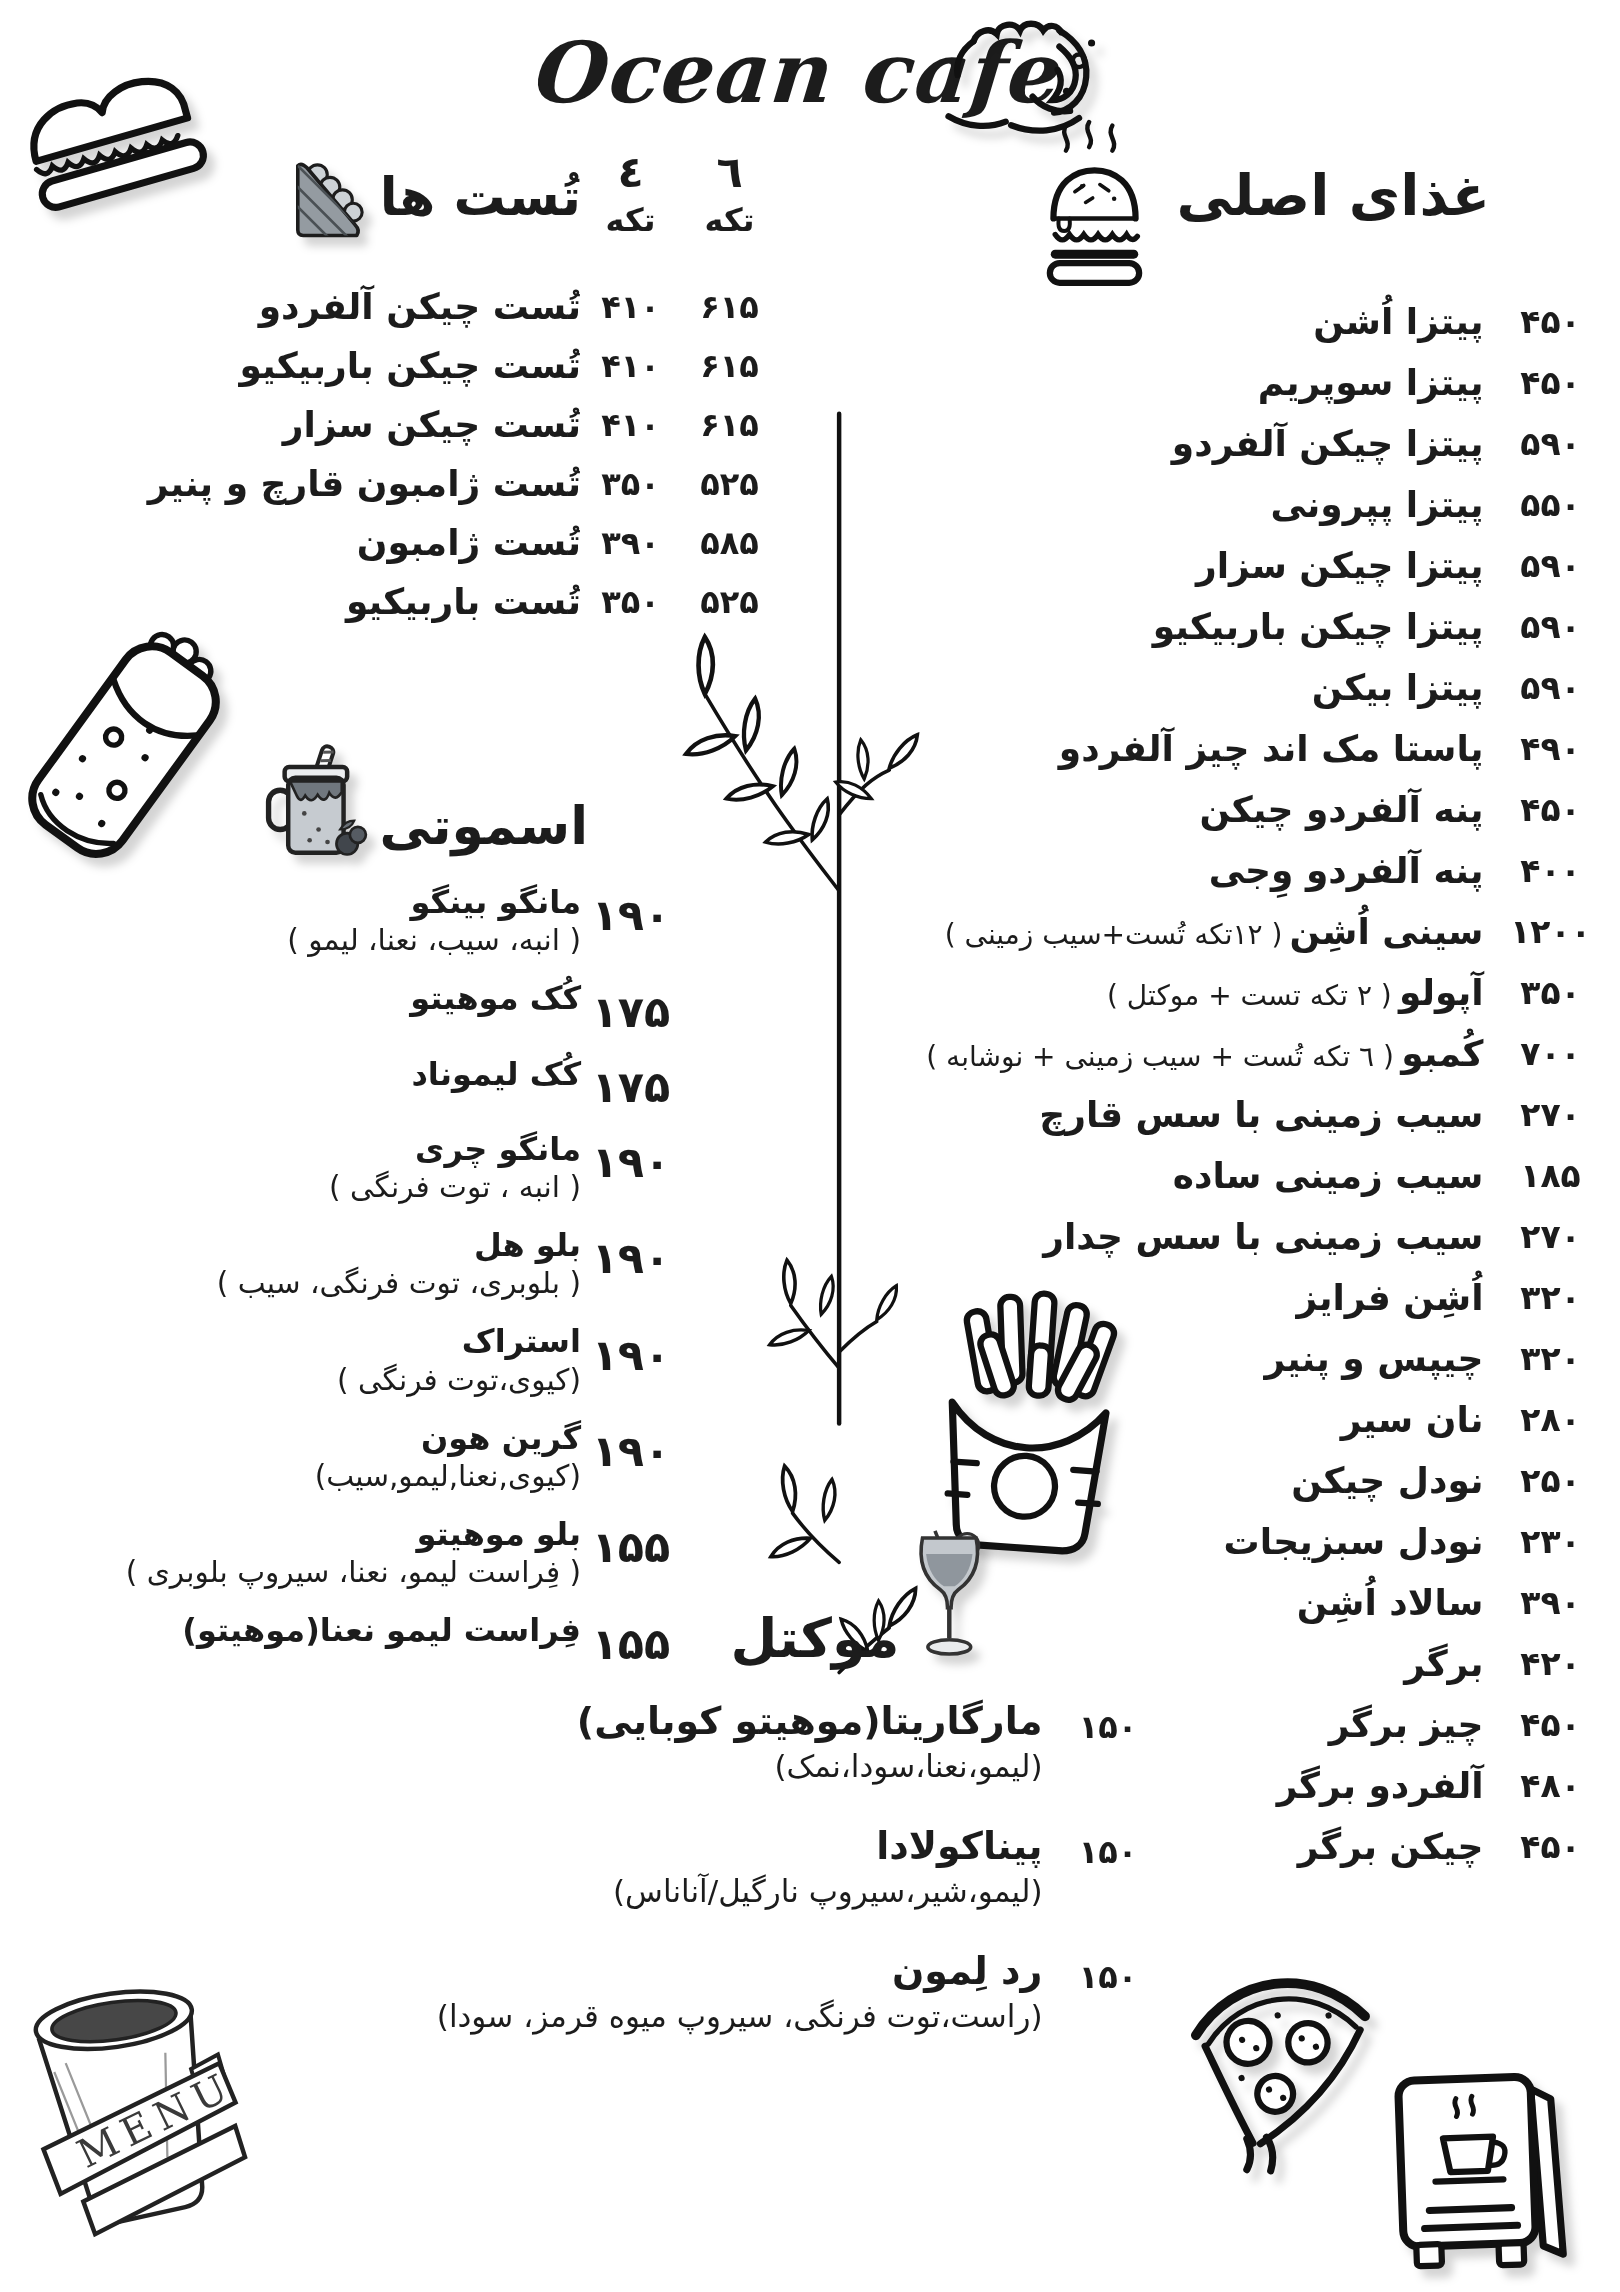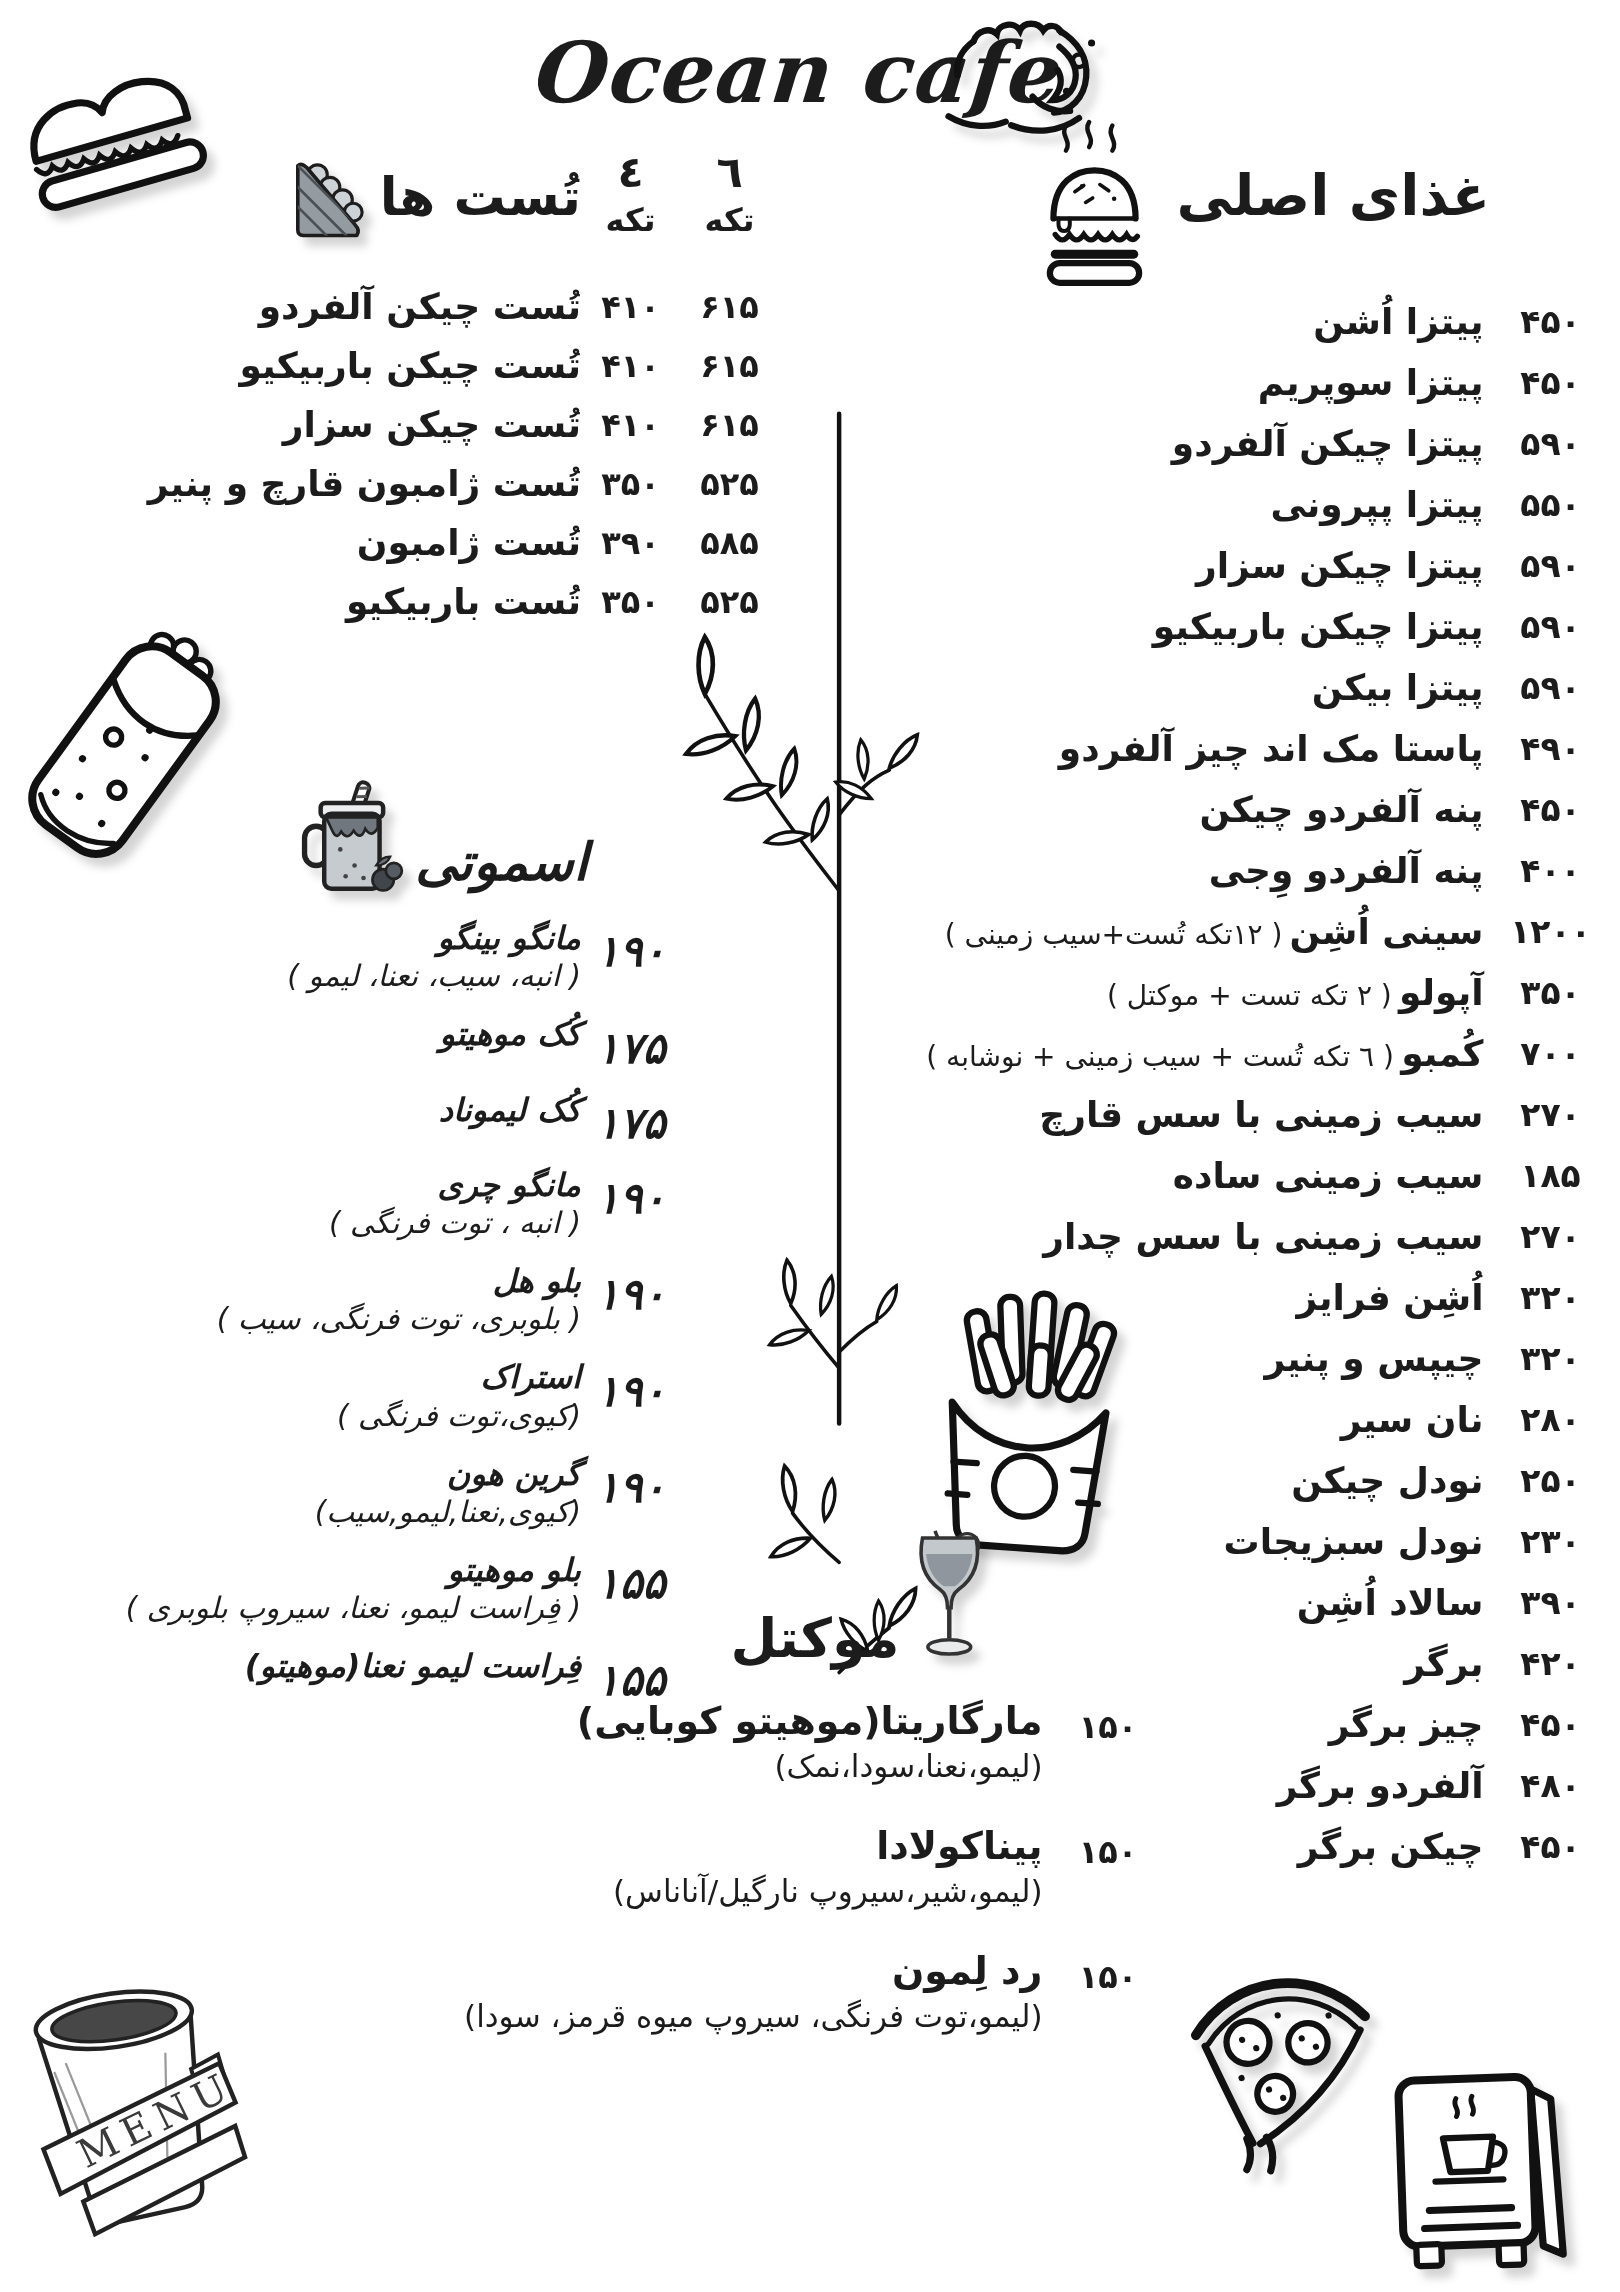--- a/index.html
+++ b/index.html
@@ -34,21 +34,21 @@
   .t-title{font-size:52px;font-weight:700;direction:rtl;line-height:1.05;}
   .t-colhead{width:99px;text-align:center;font-weight:700;flex:none;}
   .t-num{font-size:43px;line-height:1;}
   .t-unit{font-size:32px;margin-top:7.2px;direction:rtl;}
   .toast-rows{margin-top:38px;}
   .trow{display:flex;align-items:center;height:59px;}
   .tname{flex:1;text-align:right;direction:rtl;font-size:36px;font-weight:700;white-space:nowrap;}
   .tp{width:99px;text-align:center;font-size:32px;font-weight:600;direction:rtl;flex:none;}
 
   
-  .smoothie-col{position:absolute;left:70px;top:792px;width:611px;font-style:italic;}
+  .smoothie-col{position:absolute;left:70px;top:756px;width:611px;}
   .s-head{display:flex;justify-content:flex-end;align-items:flex-end;gap:14.3px;margin-right:93px;height:104px;}
   .s-title{font-size:52px;font-weight:700;direction:rtl;margin-bottom:3.6px;}
   .s-items{margin-top:23px;}
   .sitem{display:flex;margin-bottom:18px;}
   .sleft{flex:1;text-align:right;direction:rtl;}
   .snm{display:block;font-size:32px;font-weight:700;line-height:1.2;white-space:nowrap;}
   .sds{display:block;font-size:29.6px;font-weight:400;line-height:1.35;}
   .sprice{width:100px;text-align:center;font-size:43px;font-weight:600;direction:rtl;
           flex:none;padding-top:7.2px;}
 
@@ -560,21 +560,21 @@
     <div class="mleft">
             <span class="m-nm">پیناکولادا</span>
             <span class="m-ds">(لیمو،شیر،سیروپ نارگیل/آناناس)</span>
           </div>
     <div class="m-pr">۱۵۰</div>
   </div>
 
   <div class="mitem">
     <div class="mleft">
             <span class="m-nm">رد لِمون</span>
-            <span class="m-ds">(لیمو،توت فرنگی، سیروپ میوه قرمز، سودا)</span>
+            <span class="m-ds">(راست،توت فرنگی، سیروپ میوه قرمز، سودا)</span>
           </div>
     <div class="m-pr">۱۵۰</div>
   </div>
 </div>
   </div>
 
 </div>
 
 
 </body></html>

